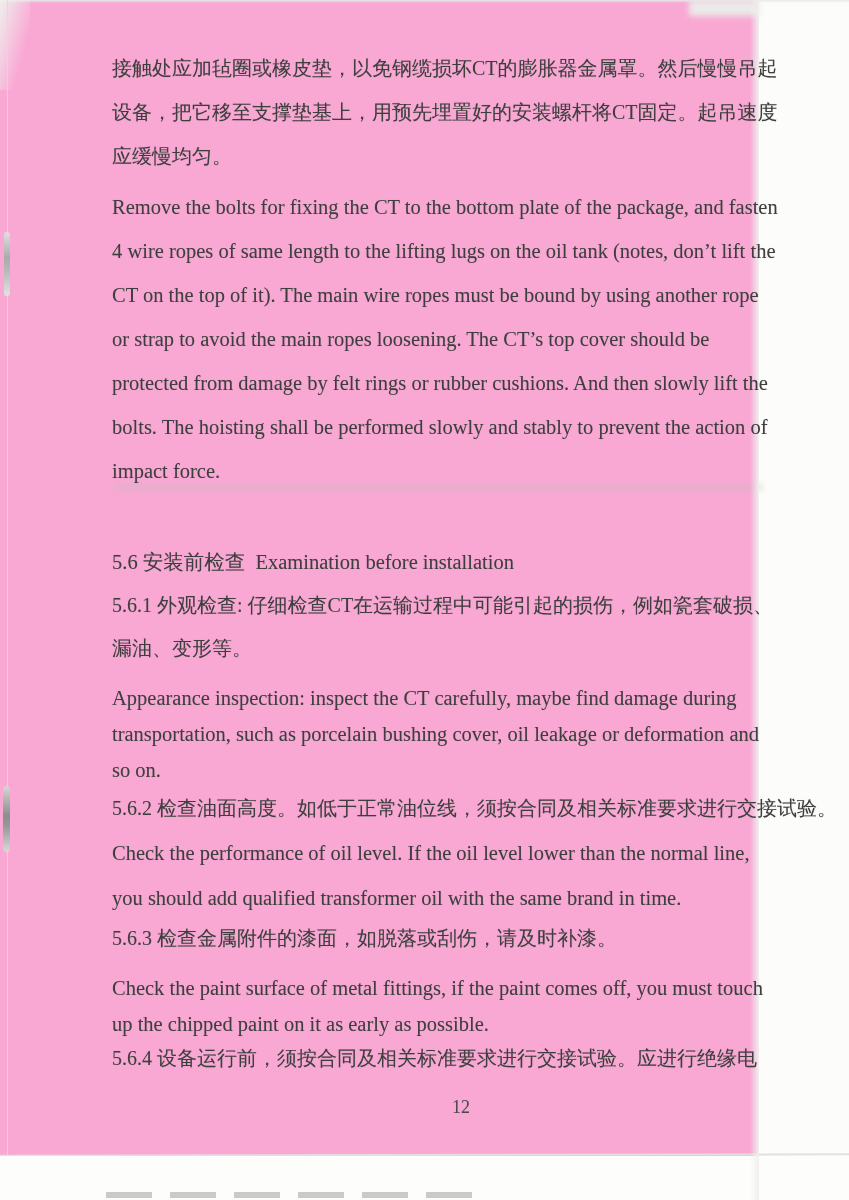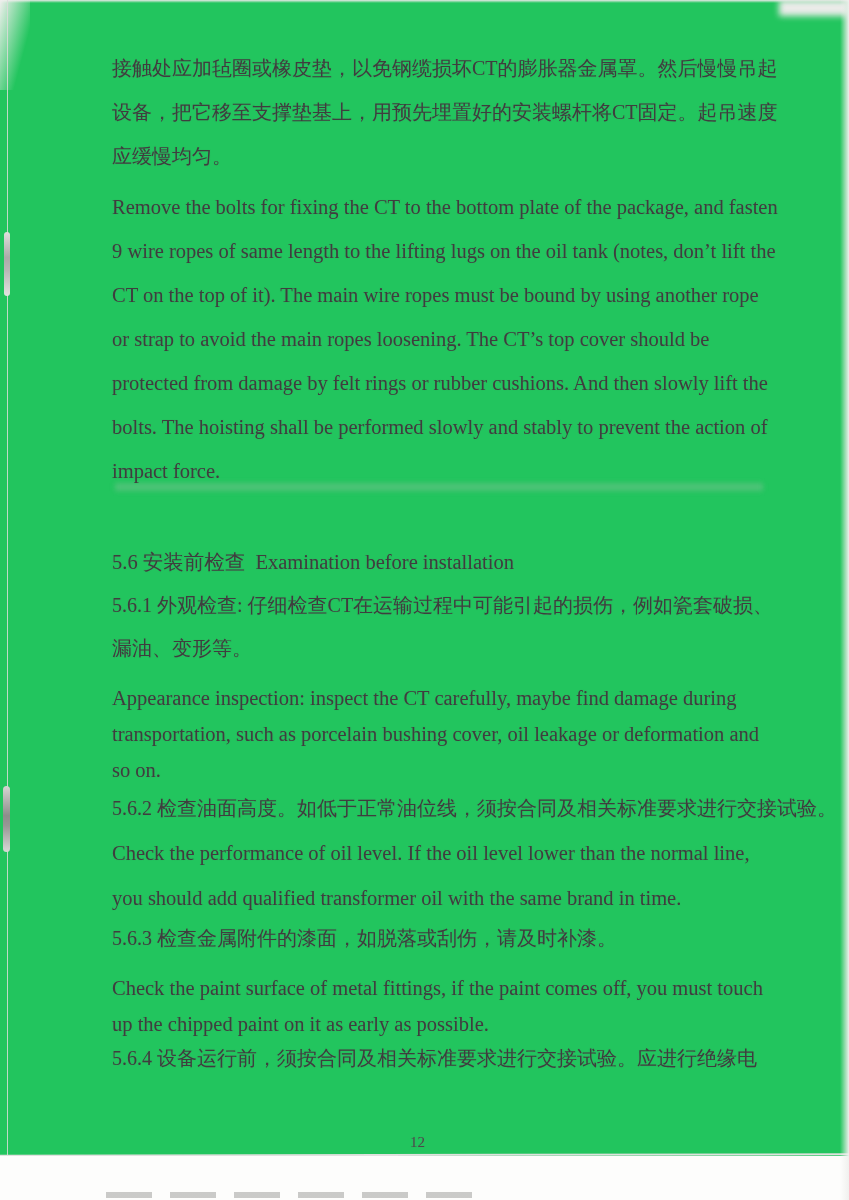--- a/index.html
+++ b/index.html
@@ -5,23 +5,23 @@
   html, body {
     margin: 0;
     padding: 0;
     width: 849px;
     height: 1200px;
     background: #fcfcfa;
     overflow: hidden;
   }
   .paper {
     position: relative;
-    width: 849px;
+    width: 759px;
     height: 1200px;
-    background: #22c55e;
+    background: #f9a8d4;
     font-family: "Liberation Serif", "DejaVu Serif", serif;
     color: #3e3e3e;
   }
   .para {
     position: absolute;
     left: 112px;
     width: 690px;
   }
   .line {
     white-space: pre;
@@ -30,24 +30,24 @@
   .en { font-size: 20.5px; }
   .cn { font-size: 20px; }
   .lh44 .line { line-height: 44px; height: 44px; }
   .lh45 .line { line-height: 45px; height: 45px; }
   .lh43 .line { line-height: 43px; height: 43px; font-family: Liberation Serif, serif; }
   .lh36 .line { line-height: 36px; height: 36px; }
 
   .page-number {
     position: absolute;
     left: 410px;
-    top: 1132px;
+    top: 1097px;
     width: 60px;
-    text-align: left;
-    font-size: 15px;
+    text-align: right;
+    font-size: 18px;
     line-height: 20px;
     color: #4a4a4a;
     text-shadow: 0 0 1px rgba(120,120,120,0.3);
   }
 
   
   .artifact { position: absolute; pointer-events: none; }
   .edge-top {
     left: 0; top: 0; width: 849px; height: 3px;
     background: linear-gradient(#e9e9e7, rgba(252,252,251,0));
@@ -122,21 +122,21 @@
   <div class="artifact edge-right"></div>
 
   <div class="para cn lh44" style="top:46px">
     <div class="line">接触处应加毡圈或橡皮垫，以免钢缆损坏CT的膨胀器金属罩。然后慢慢吊起</div>
     <div class="line">设备，把它移至支撑垫基上，用预先埋置好的安装螺杆将CT固定。起吊速度</div>
     <div class="line">应缓慢均匀。</div>
   </div>
 
   <div class="para en lh44" style="top:185px">
     <div class="line">Remove the bolts for fixing the CT to the bottom plate of the package, and fasten</div>
-    <div class="line">9 wire ropes of same length to the lifting lugs on the oil tank (notes, don’t lift the</div>
+    <div class="line">4 wire ropes of same length to the lifting lugs on the oil tank (notes, don’t lift the</div>
     <div class="line">CT on the top of it). The main wire ropes must be bound by using another rope</div>
     <div class="line">or strap to avoid the main ropes loosening. The CT’s top cover should be</div>
     <div class="line">protected from damage by felt rings or rubber cushions. And then slowly lift the</div>
     <div class="line">bolts. The hoisting shall be performed slowly and stably to prevent the action of</div>
     <div class="line">impact force.</div>
   </div>
 
   <div class="para en lh44" style="top:540px">
     <div class="line">5.6 安装前检查  Examination before installation</div>
   </div>

